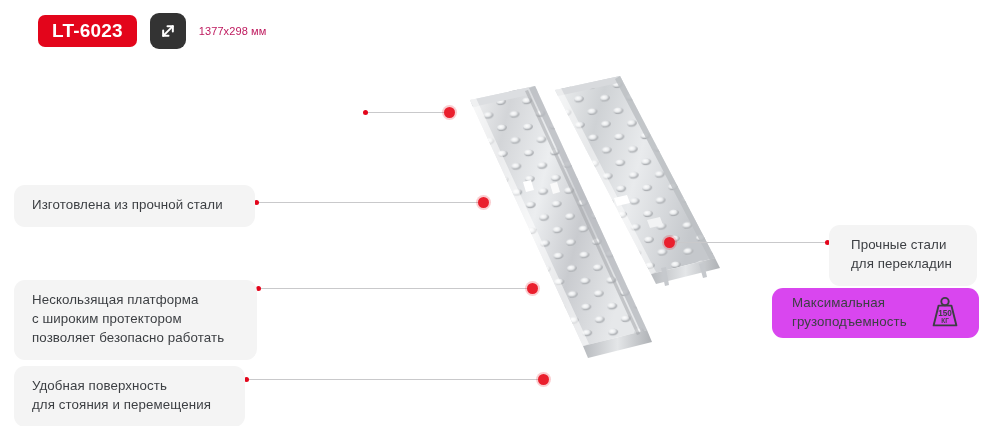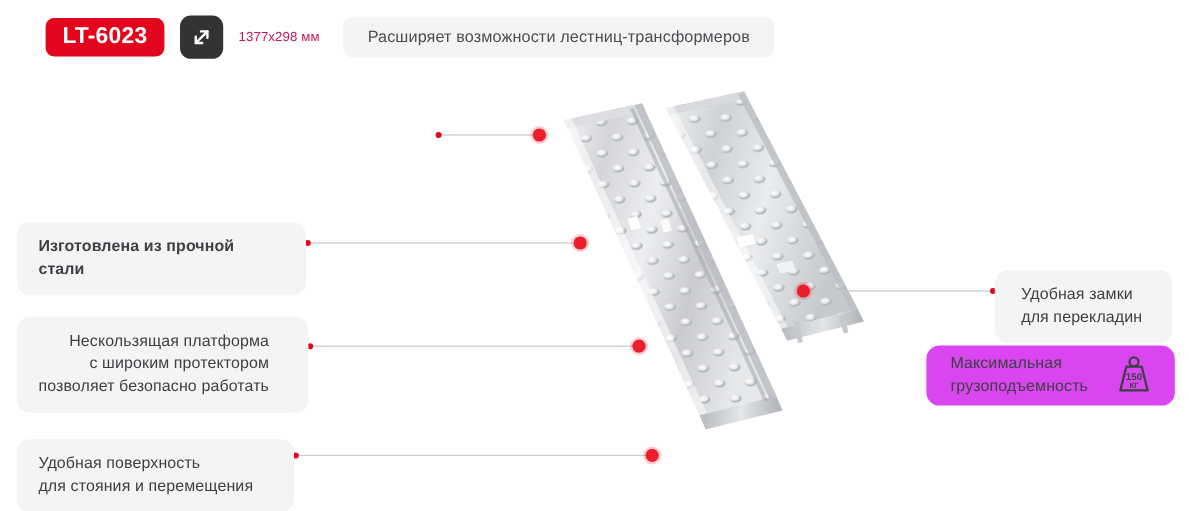--- a/index.html
+++ b/index.html
@@ -82,22 +82,22 @@
     box-sizing: border-box;
     display: flex;
     align-items: center;
   }
   .callout .txt { white-space: pre-line; display: block; }
 
   .c-left  { padding: 11px 18px 12px 18px; }
   .c-right { padding: 11px 20px 12px 22px; }
 
   #callout-1 { left: 14px;  top: 86px;  width: 350px; }
-  #callout-2 { left: 14px;  top: 185px; width: 241px; font-weight: bold; }
-  #callout-3 { left: 14px;  top: 264px; width: 243px; text-align: right; }
+  #callout-2 { left: 14px;  top: 185px; width: 241px; }
+  #callout-3 { left: 14px;  top: 280px; width: 243px; }
   #callout-4 { left: 14px;  top: 366px; width: 231px; }
   #callout-5 { left: 829px; top: 225px; width: 148px; }
   .cap-wrap {
     position: absolute;
     left: 772px;
     top: 288px;
     width: 207px;
     height: 50px;
     background: #d946ef;
     border-radius: 11px;
@@ -147,21 +147,20 @@
     <div class="dim-icon">
       <svg width="20" height="20" viewBox="0 0 24 24" fill="none" stroke="#ffffff" stroke-width="2.4" stroke-linecap="round" stroke-linejoin="round">
         <line x1="6.2" y1="17.8" x2="17.8" y2="6.2"></line>
         <polyline points="17.8,12.6 17.8,6.2 11.4,6.2"></polyline>
         <polyline points="6.2,11.4 6.2,17.8 12.6,17.8"></polyline>
       </svg>
     </div>
 
     <div class="dim-text">1377x298 мм</div>
 
-    <div class="tagline-pill">Расширяет возможности лестниц-трансформеров</div>
   </div>
 
   <div id="product">
     <svg width="330" height="340" viewBox="0 0 330 340">
       <defs>
         <linearGradient id="steelA" x1="0" y1="0" x2="1" y2="0.35">
           <stop offset="0%" stop-color="#f2f3f4"></stop>
           <stop offset="22%" stop-color="#d3d5d8"></stop>
           <stop offset="48%" stop-color="#eceef0"></stop>
           <stop offset="72%" stop-color="#c9cbcf"></stop>
@@ -269,21 +268,21 @@
 с широким протектором
 позволяет безопасно работать</span>
   </div>
 
   <div class="callout c-left" id="callout-4">
     <span class="txt">Удобная поверхность
 для стояния и перемещения</span>
   </div>
 
   <div class="callout c-right" id="callout-5">
-    <span class="txt">Удобная замки
+    <span class="txt">Прочные стали
 для перекладин</span>
   </div>
 
   <div class="cap-wrap">
     <span class="cap-text">Максимальная
 грузоподъемность</span>
 
     <span class="cap-icon">
       <svg width="40" height="40" viewBox="0 0 40 40" fill="none">
         <circle cx="20" cy="8.6" r="3.7" stroke="#3c3f43" stroke-width="1.9"></circle>

